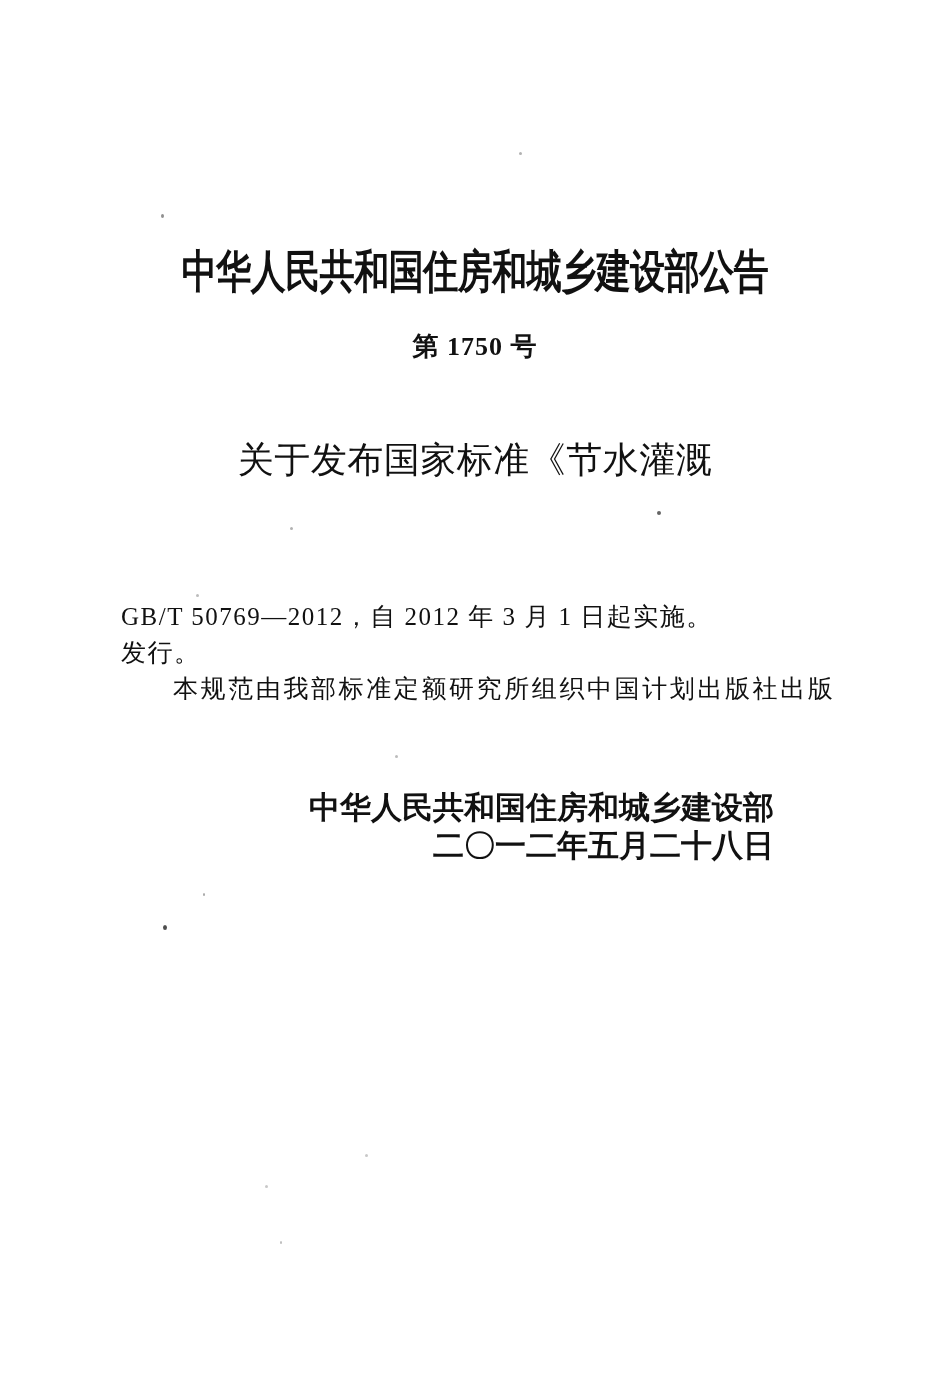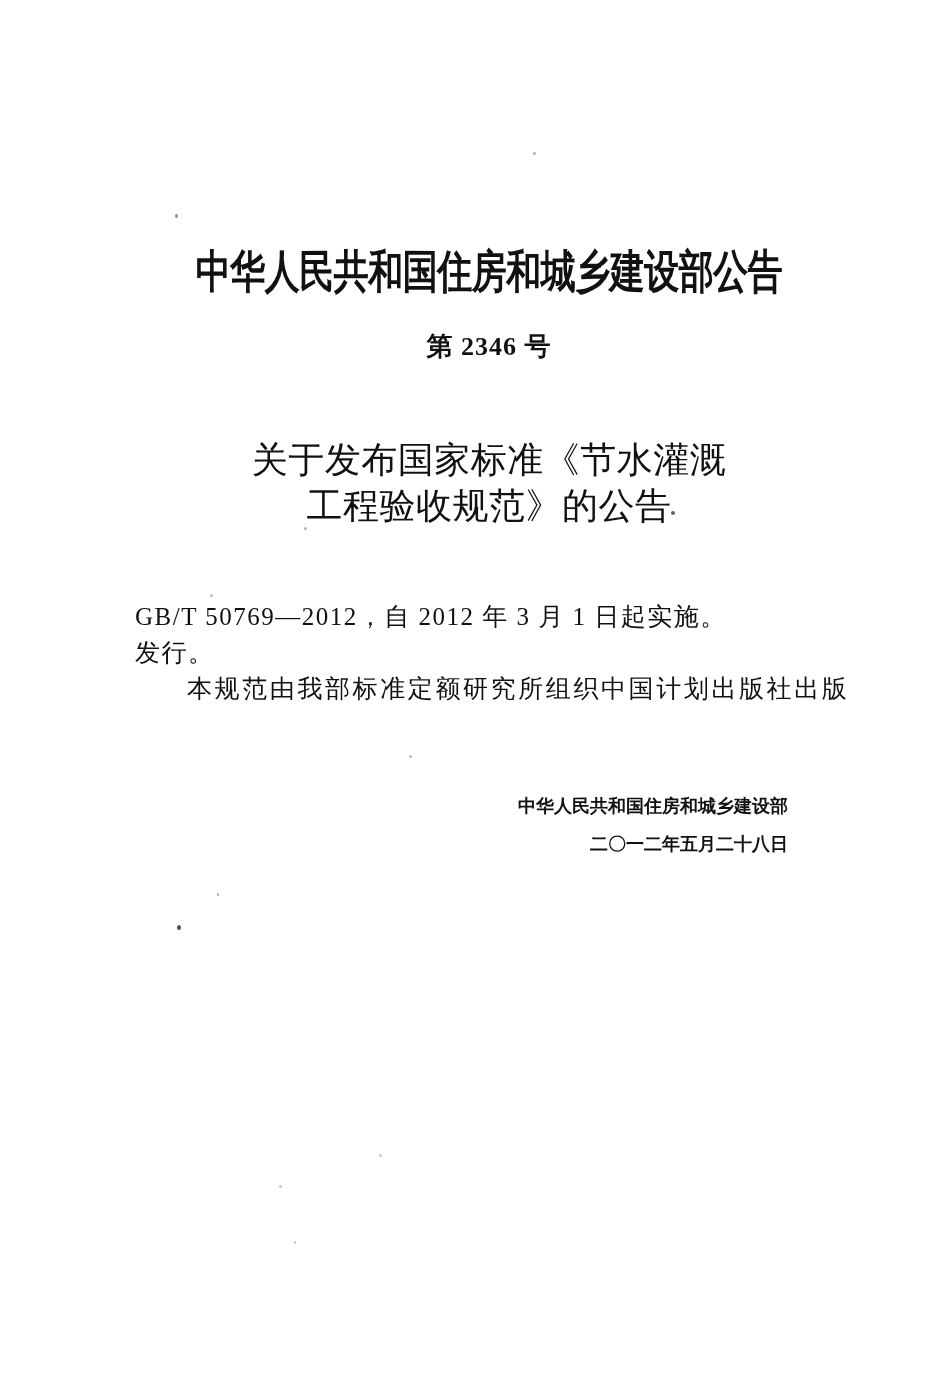--- a/index.html
+++ b/index.html
@@ -8,21 +8,20 @@
     height: 1381px;
     position: relative;
     background: #ffffff;
     overflow: hidden;
     font-family: "Liberation Serif", "DejaVu Serif", serif;
     color: #111111;
   }
   .page {
     position: absolute;
     inset: 0;
-    margin-left: 14px;
   }
   
   .title {
     position: absolute;
     top: 241px;
     left: 0;
     width: 950px;
     text-align: center;
     font-family: "DejaVu Sans", "Liberation Sans", sans-serif;
     font-weight: bold;
@@ -72,45 +71,44 @@
   }
   .bodytext .line.indent { padding-left: 52px; }
   .bodytext .line.mixed { letter-spacing: 1.5px; }
   
   .sig-block {
     position: absolute;
     top: 789px;
     left: 0;
     width: 774px;
     text-align: right;
-    font-family: Liberation Mono, monospace;
+    font-family: Liberation Serif, serif;
     font-weight: bold;
-    font-size: 18px;
+    font-size: 31px;
     line-height: 37.5px;
     white-space: nowrap;
   }
   
   .speck {
     position: absolute;
     background: #222;
     border-radius: 50%;
   }
 </style>
 </head>
 <body>
 
 <div class="page">
 
   <div class="title">中华人民共和国住房和城乡建设部公告</div>
 
-  <div class="docnum">第 2346 号</div>
+  <div class="docnum">第 1750 号</div>
 
   <div class="subtitle">
     <div>关于发布国家标准《节水灌溉</div>
-    <div>工程验收规范》的公告</div>
   </div>
 
   <div class="bodytext">
     <div class="line mixed">GB/T 50769—2012，自 2012 年 3 月 1 日起实施。</div>
     <div class="line mixed">发行。</div>
     <div class="line indent">本规范由我部标准定额研究所组织中国计划出版社出版</div>
   </div>
 
   <div class="sig-block">
     <div>中华人民共和国住房和城乡建设部</div>

